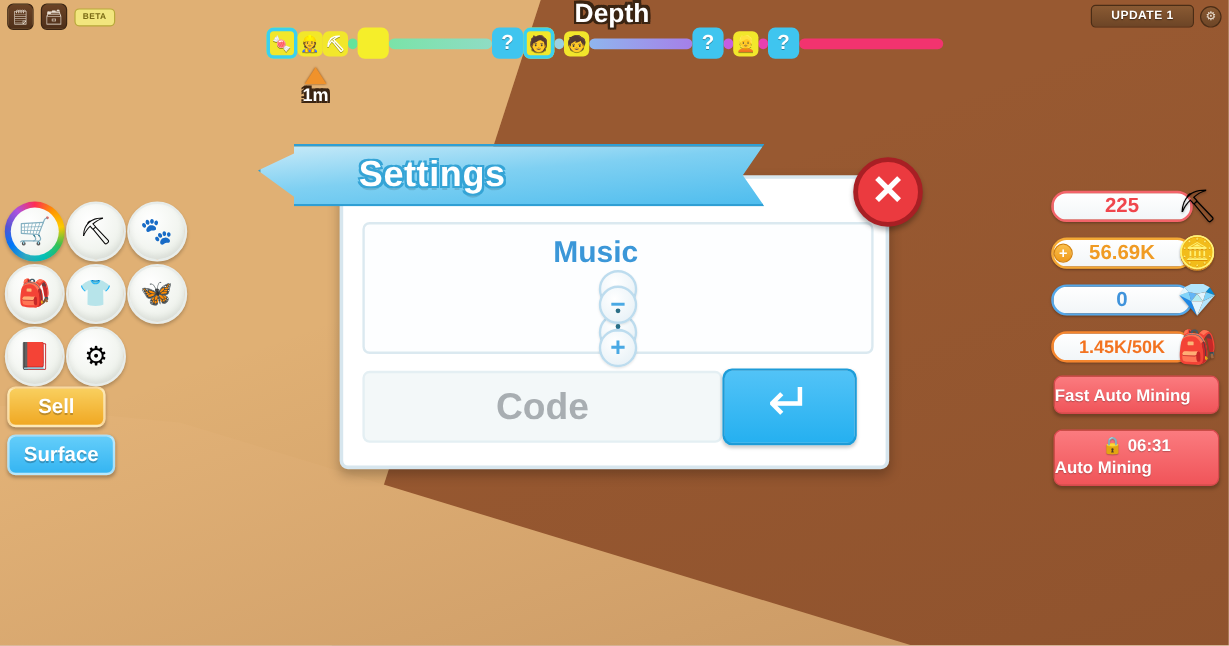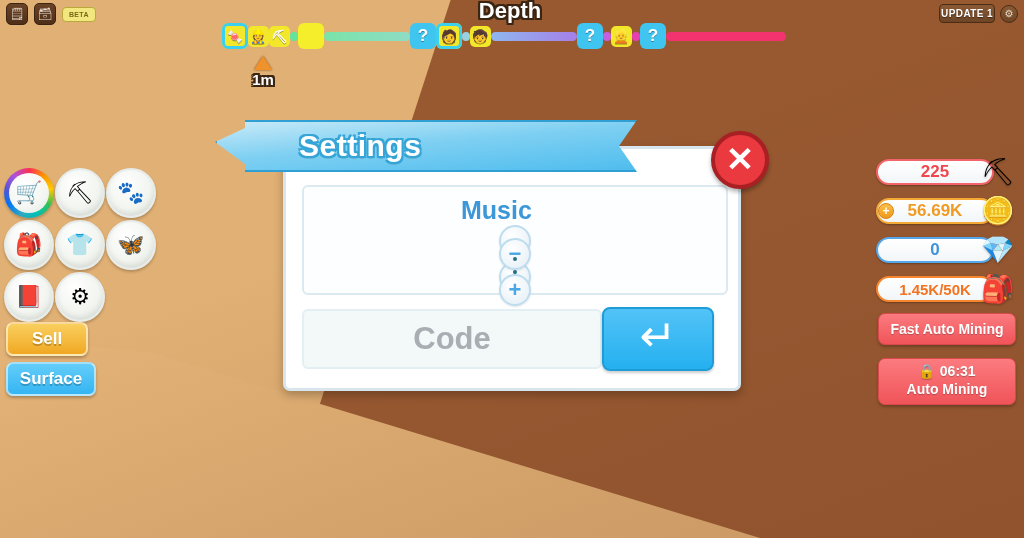--- a/index.html
+++ b/index.html
@@ -91,21 +91,21 @@
     border-bottom: 14px solid #f0922b;
     filter: drop-shadow(0 0 1px #8a4a10);
   }
   .depth-val { font-size: 15px; font-weight: bold; margin-top: 1px; }
 
   
   .update-wrap { position: absolute; right: 6px; top: 4px; display: flex; align-items: center; gap: 5px; }
   .update-badge {
     background: linear-gradient(#8a5a33, #6d4526);
     border: 1px solid #4a2d16;
-    border-radius: 4px; padding: 3px 1px;
+    border-radius: 4px; padding: 3px 16px;
     font-size: 10px; font-weight: bold; color: #fff;
     text-shadow: 0 1px 1px rgba(0,0,0,.5);
     letter-spacing: .4px;
   }
   .update-dot {
     width: 18px; height: 18px; border-radius: 50%;
     background: linear-gradient(#8a5a33, #6d4526);
     border: 1px solid #4a2d16;
     display: flex; align-items: center; justify-content: center;
     font-size: 10px; color: #e8dccd;
@@ -182,21 +182,21 @@
     font-size: 27px;
     filter: drop-shadow(0 1px 1px rgba(0,0,0,.3));
   }
 
   .auto-btn {
     position: absolute; right: 8px;
     width: 138px; border-radius: 7px;
     background: linear-gradient(#fb7b7f, #f05459);
     border: 1px solid #d8494e;
     color: #fff; font-weight: bold;
-    text-align: center;
+    text-align: left;
     text-shadow: 0 1px 1px rgba(0,0,0,.25);
     box-shadow: 0 2px 3px rgba(0,0,0,.25);
   }
   .btn-fast { top: 313px; padding: 7px 0; font-size: 14px; }
   .btn-auto { top: 358px; padding: 4px 0 6px; font-size: 14px; line-height: 1.25; }
   .lock-line { display: flex; align-items: center; justify-content: center; gap: 4px; font-size: 14px; }
 
   
   .panel {
     position: absolute; left: 283px; top: 146px;

